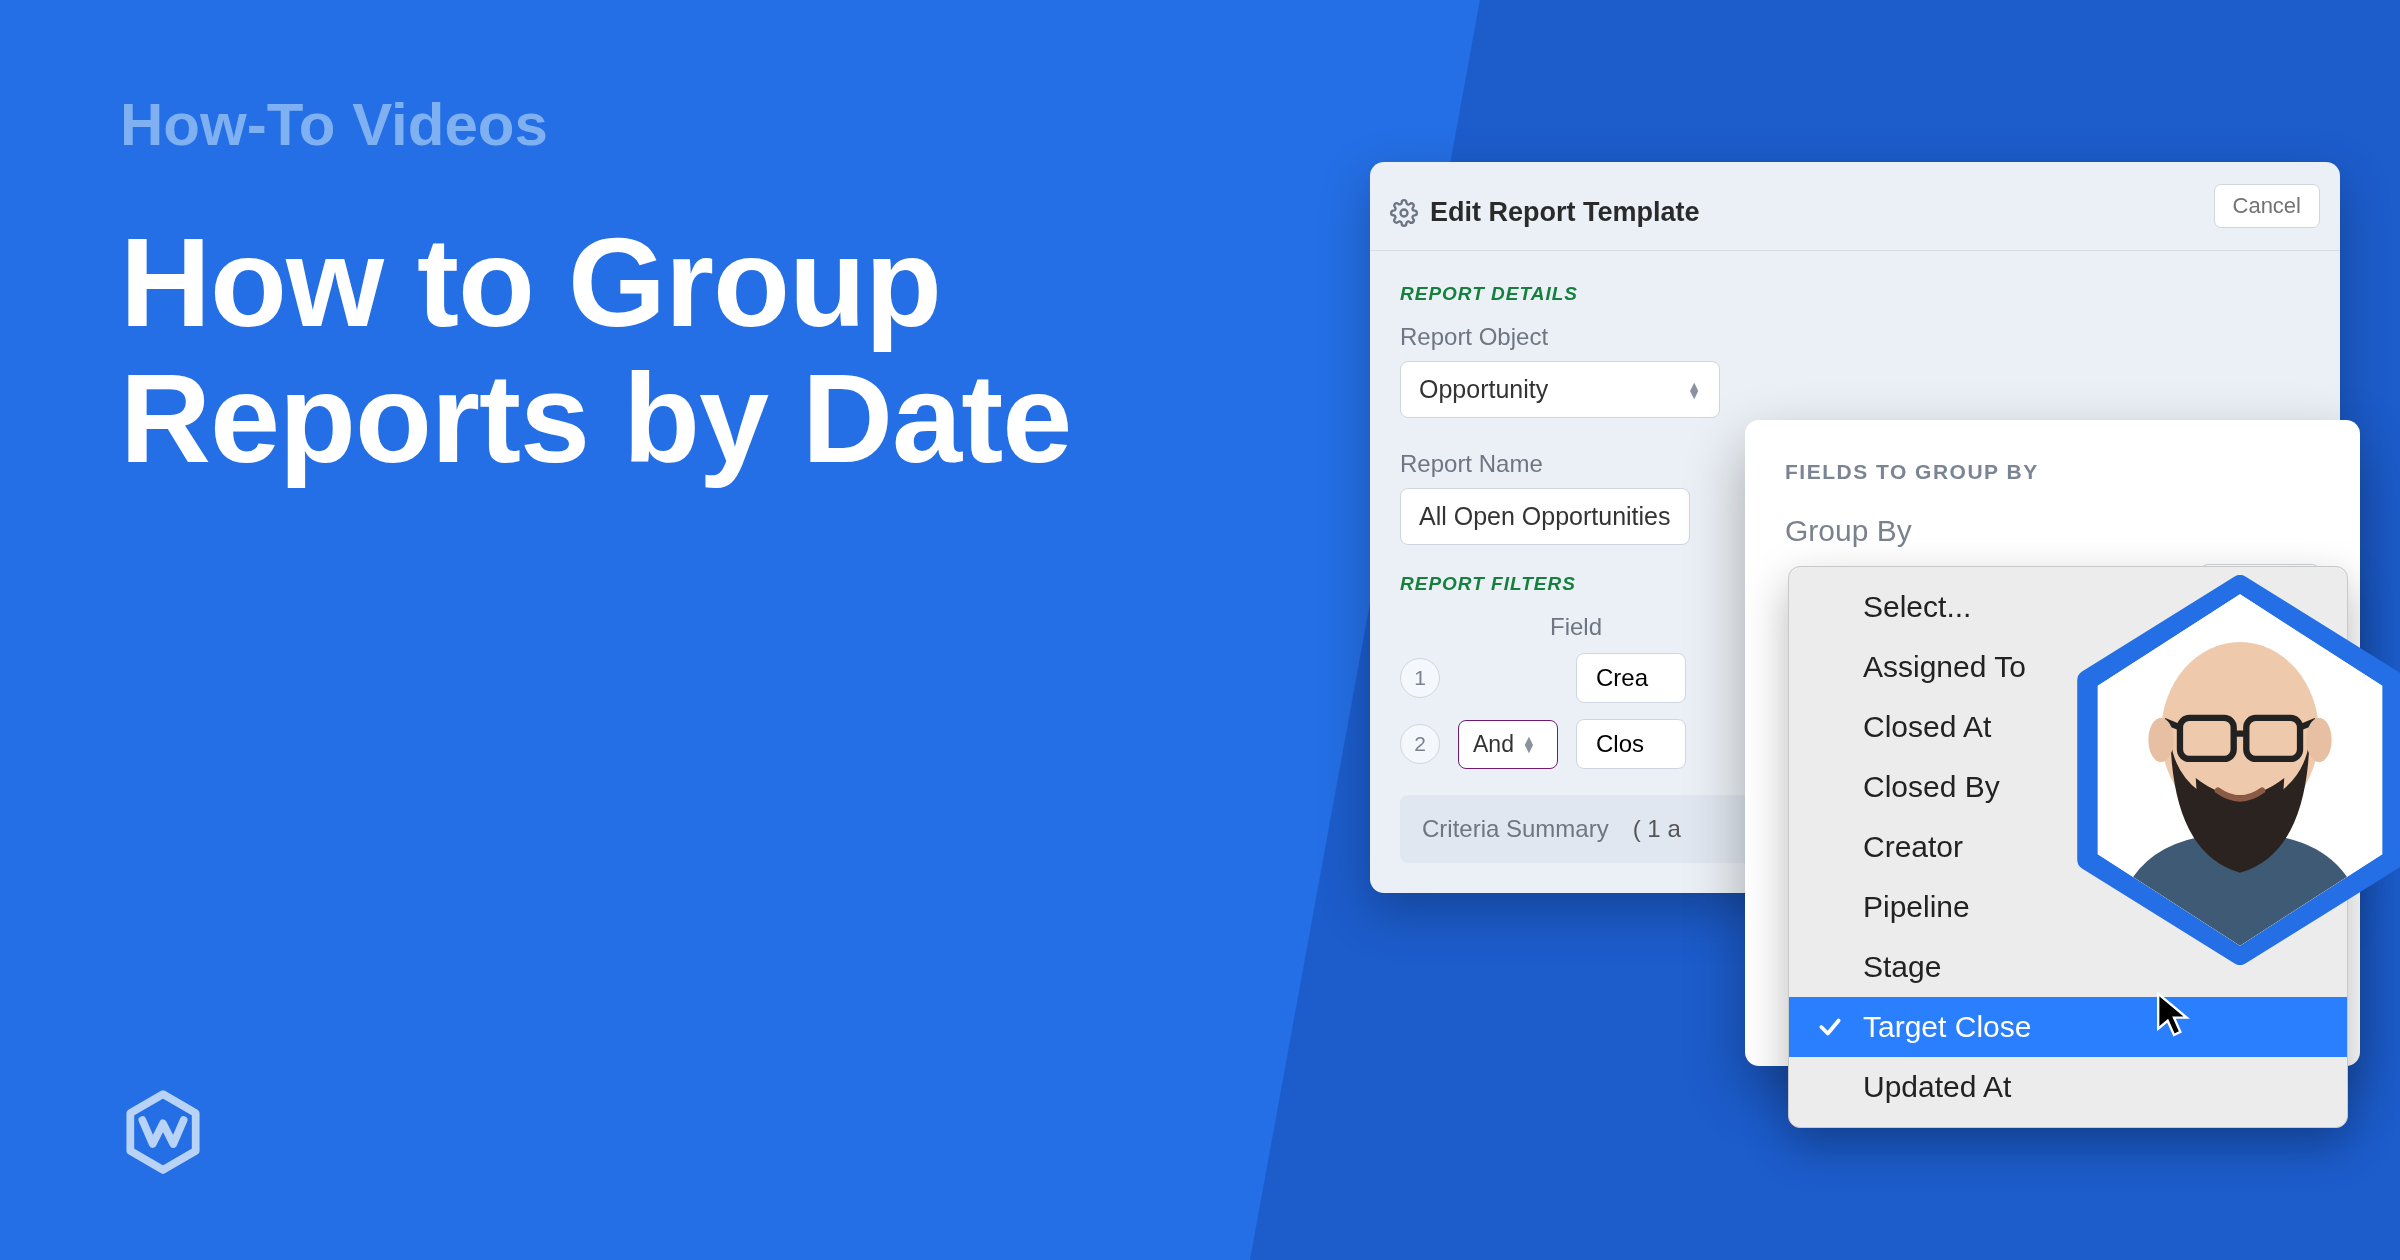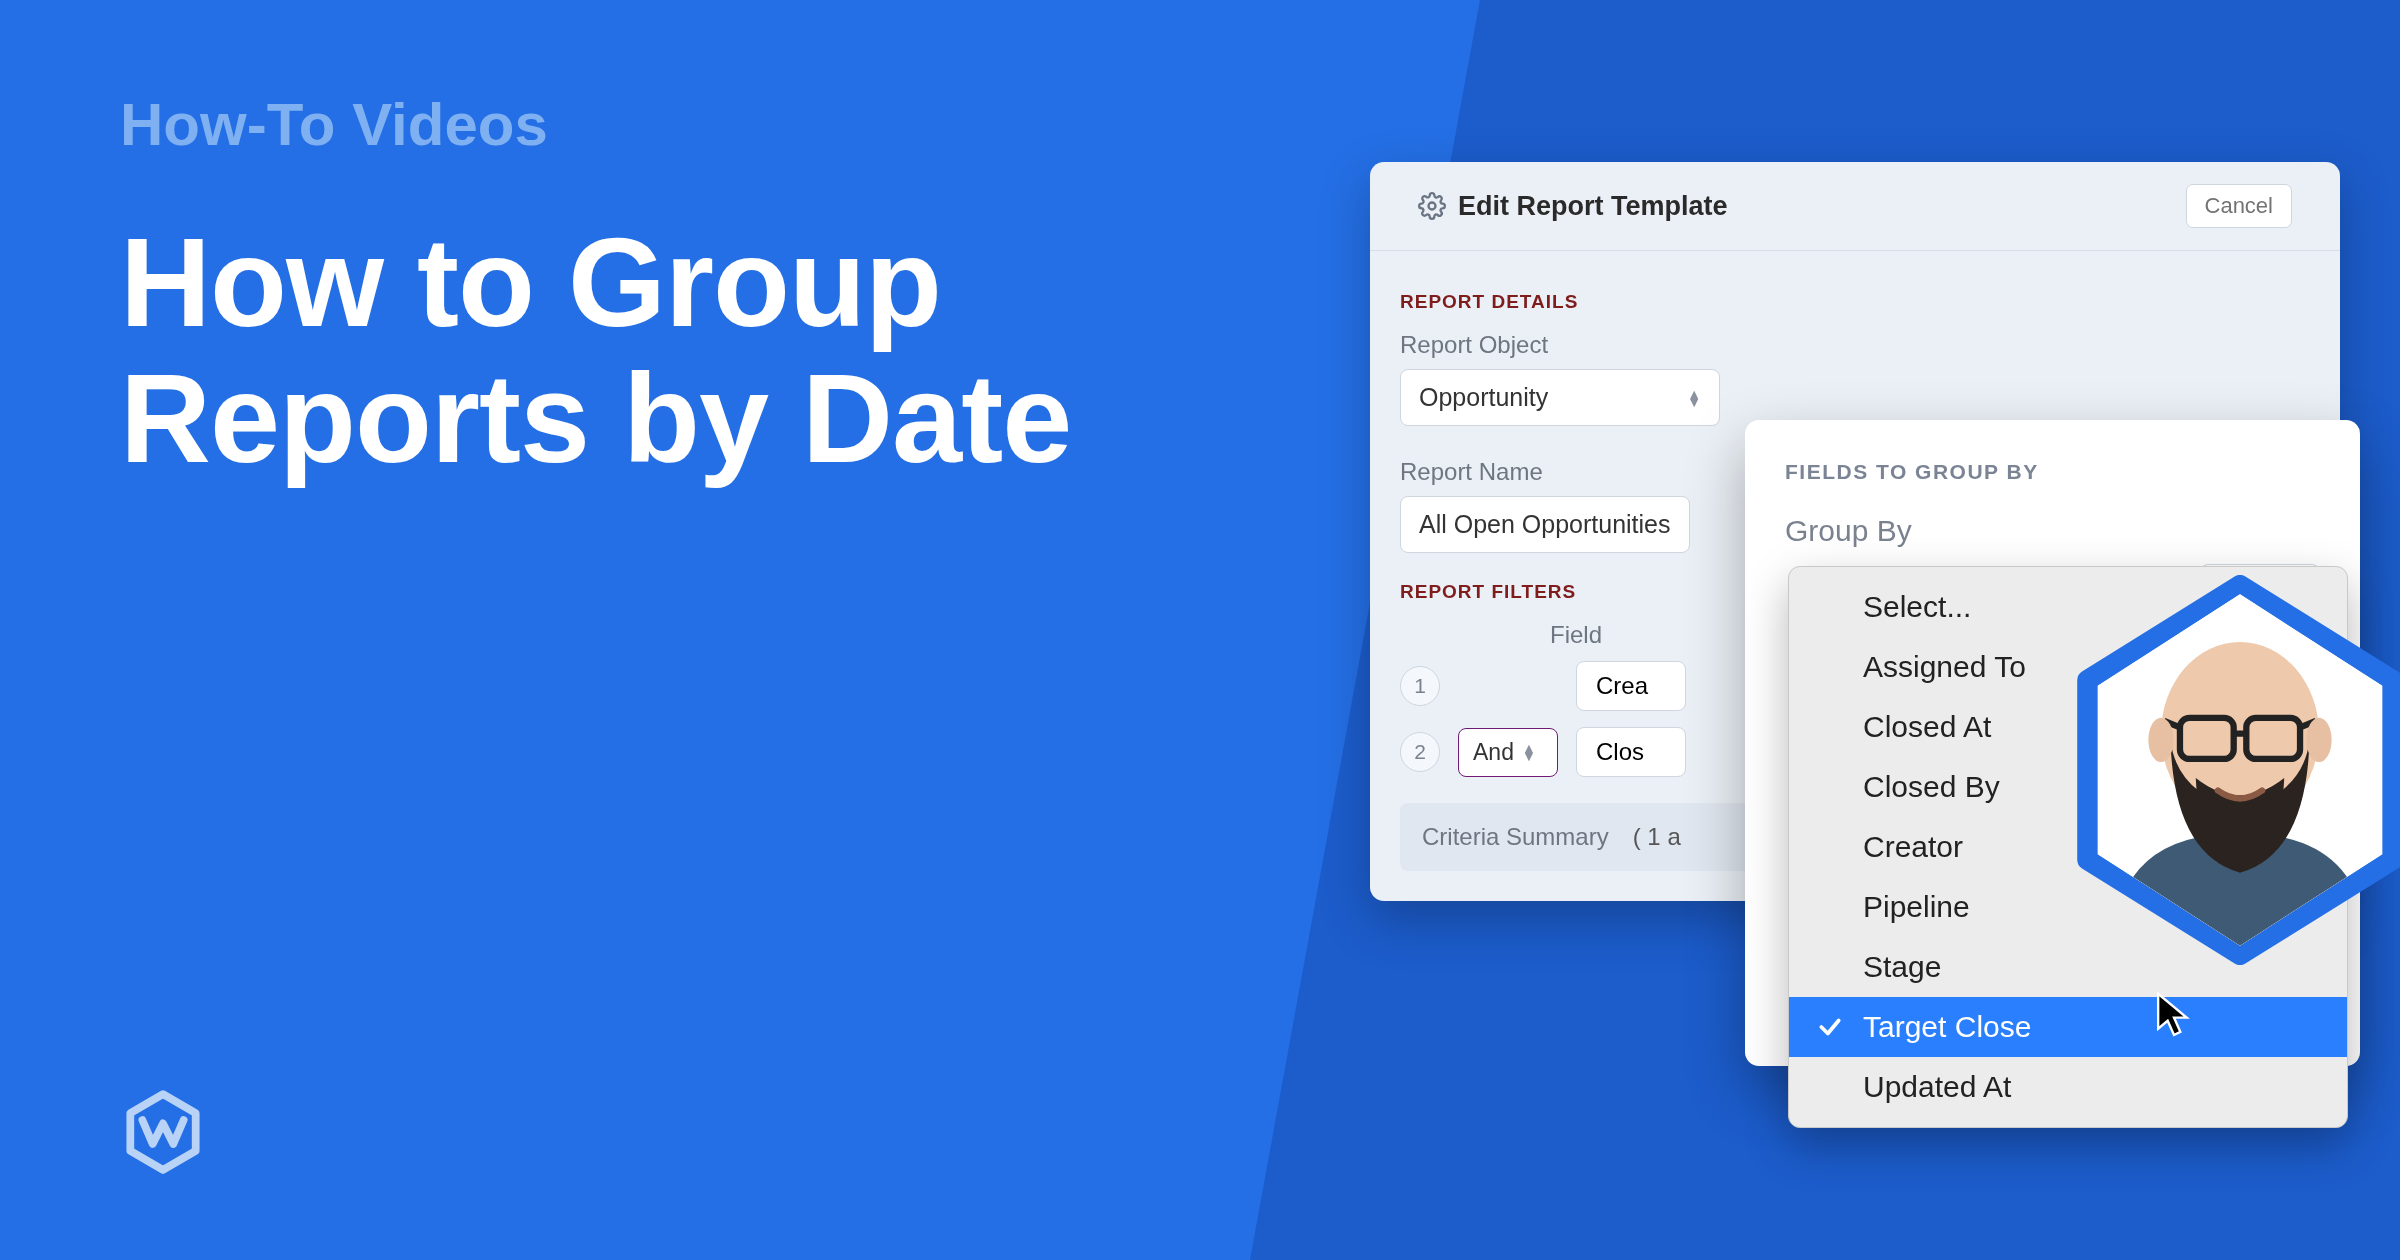--- a/index.html
+++ b/index.html
@@ -60,23 +60,23 @@
     width: 970px;
     background: #EBF0F6;
     border-radius: 14px;
     box-shadow: 0 18px 50px rgba(0,0,0,.25);
     padding: 0;
     font-size: 24px;
     color: #333;
   }
   .dialog-header {
     display: flex;
-    align-items: center;
+    align-items: flex-end;
     justify-content: space-between;
-    padding: 22px 48px;
+    padding: 22px 20px;
     border-bottom: 1px solid #d6dde6;
   }
   .dialog-title {
     display: flex;
     align-items: center;
     gap: 12px;
     font-weight: 700;
     font-size: 27px;
     color: #2a2a2a;
   }
@@ -90,23 +90,24 @@
     padding: 8px 18px;
     font-size: 22px;
     color: #737373;
     cursor: pointer;
   }
   .dialog-body { padding: 24px 30px 30px; }
   .section-label {
     font-size: 19px;
     font-weight: 700;
     letter-spacing: 1px;
-    color: #7f1d1d;
+    color: #15803d;
     margin-bottom: 18px;
-    margin-top: 16px;
+    margin-top: 8px;
+    font-style: italic;
   }
   .field-label {
     font-size: 24px;
     color: #6e7682;
     margin-bottom: 10px;
   }
   .select-box, .input-box {
     background: #fff;
     border: 1px solid #cfd6df;
     border-radius: 8px;

